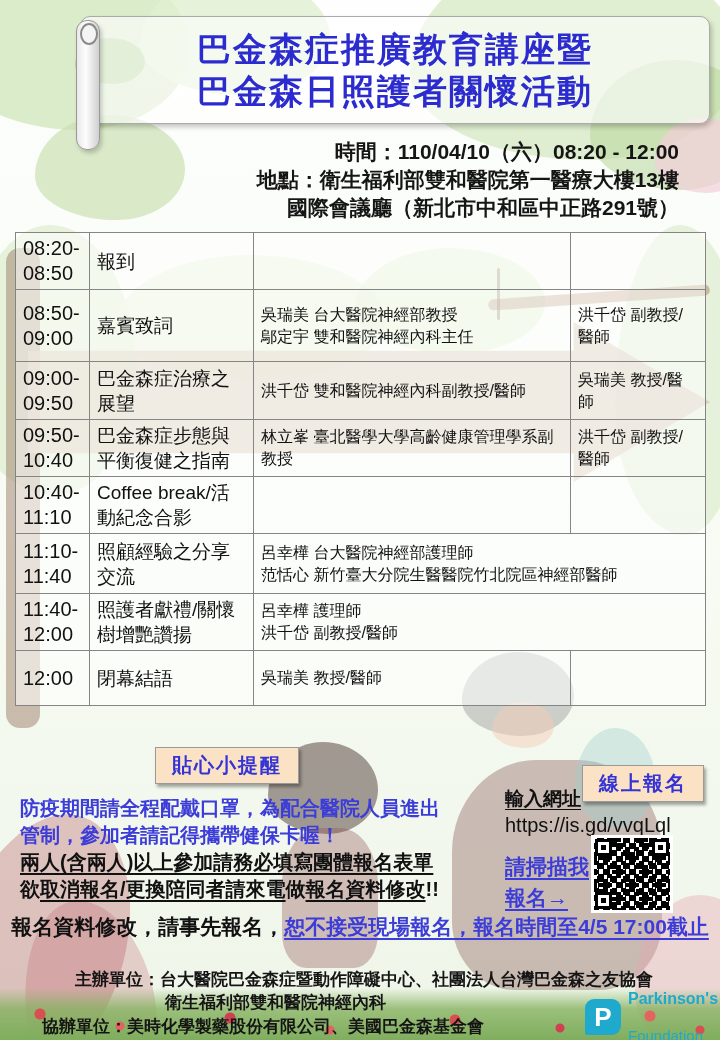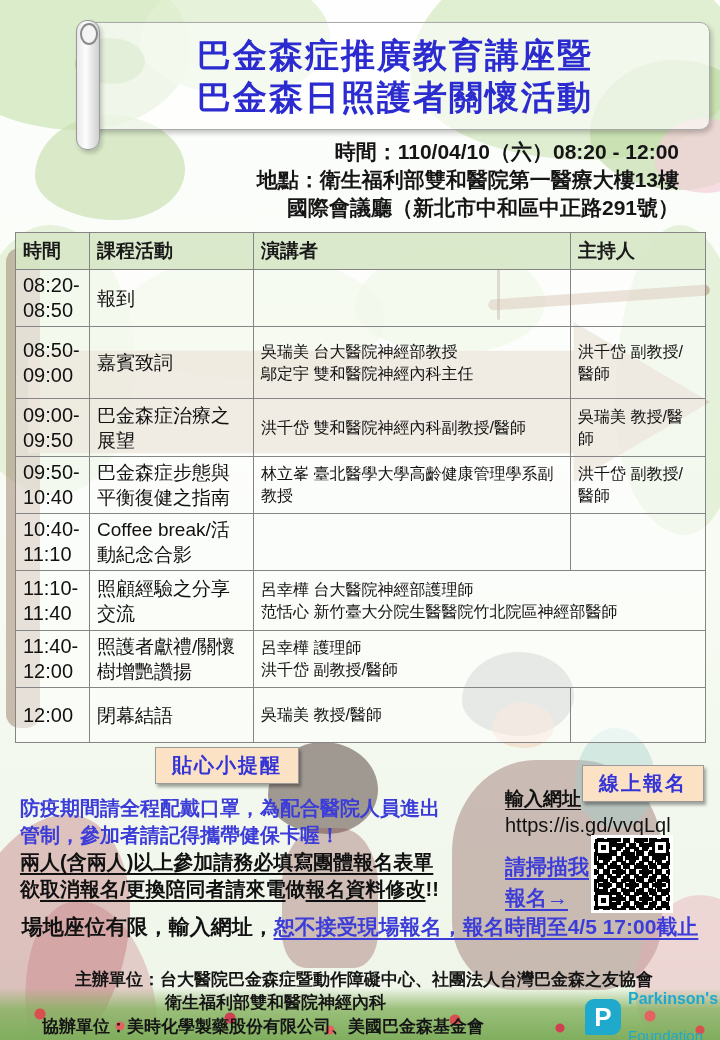--- a/index.html
+++ b/index.html
@@ -48,21 +48,21 @@
       radial-gradient(circle 4px at 120px 46px,#e2635f 0 4px,transparent 5px),
       radial-gradient(circle 5px at 230px 38px,#cf4152 0 5px,transparent 6px),
       radial-gradient(circle 4px at 330px 50px,#e2635f 0 4px,transparent 5px),
       radial-gradient(circle 5px at 455px 40px,#d94f4f 0 5px,transparent 6px),
       radial-gradient(circle 4px at 560px 48px,#cf4152 0 4px,transparent 5px),
       radial-gradient(circle 5px at 650px 36px,#e2635f 0 5px,transparent 6px),
       radial-gradient(circle 4px at 700px 50px,#d94f4f 0 4px,transparent 5px);
   }
   
   .banner{
-    position:absolute;left:80px;top:22px;width:628px;height:106px;
+    position:absolute;left:80px;top:16px;width:628px;height:106px;
     background:rgba(255,255,255,.6);border:1px solid #aaa;border-radius:10px;
     box-shadow:2px 3px 5px rgba(0,0,0,.22);
     display:flex;flex-direction:column;justify-content:center;align-items:center;
   }
   .scroll-roll{
     position:absolute;left:76px;top:20px;width:22px;height:128px;
     background:linear-gradient(90deg,#e9e9e9,#fdfdfd 40%,#cfcfcf);
     border:1px solid #999;border-radius:11px;box-shadow:2px 3px 4px rgba(0,0,0,.2);
   }
   .scroll-roll::before{
@@ -169,26 +169,20 @@
   </div>
 
   <table class="schedule">
     <colgroup>
         <col style="width:74px">
         <col style="width:164px">
         <col style="width:317px">
         <col style="width:135px">
       </colgroup>
     <tbody>
-        <tr style="height:36px">
-      <th>時間</th>
-      <th>課程活動</th>
-      <th>演講者</th>
-      <th>主持人</th>
-    </tr>
     <tr style="height:50px">
       <td class="t-time">08:20-08:50</td>
       <td class="t-course">報到</td>
       <td class="t-speaker"></td>
       <td class="t-mod"></td>
     </tr>
     <tr style="height:72px">
       <td class="t-time">08:50-09:00</td>
       <td class="t-course">嘉賓致詞</td>
       <td class="t-speaker">
@@ -258,21 +252,21 @@
       <div class="u">報名→</div>
     </div>
   </div>
   <div class="qr">
     <div class="finder f-tl"></div>
     <div class="finder f-tr"></div>
     <div class="finder f-bl"></div>
   </div>
 
   <div class="notice">
-    <div><span>場地座位有限，輸入網址，</span><span class="blue u">恕不接受現場報名，報名時間至4/5 17:00截止</span></div>
+    <div><span>報名資料修改，請事先報名，</span><span class="blue u">恕不接受現場報名，報名時間至4/5 17:00截止</span></div>
   </div>
 
   <div class="footer">
     <div class="fl1">主辦單位：台大醫院巴金森症暨動作障礙中心、社團法人台灣巴金森之友協會</div>
     <div class="fl2">衛生福利部雙和醫院神經內科</div>
     <div class="fl3">協辦單位：美時化學製藥股份有限公司、美國巴金森基金會</div>
   </div>
   <div class="pf-logo">
     <div class="pf-icon">P</div>
     <div class="pf-text">

